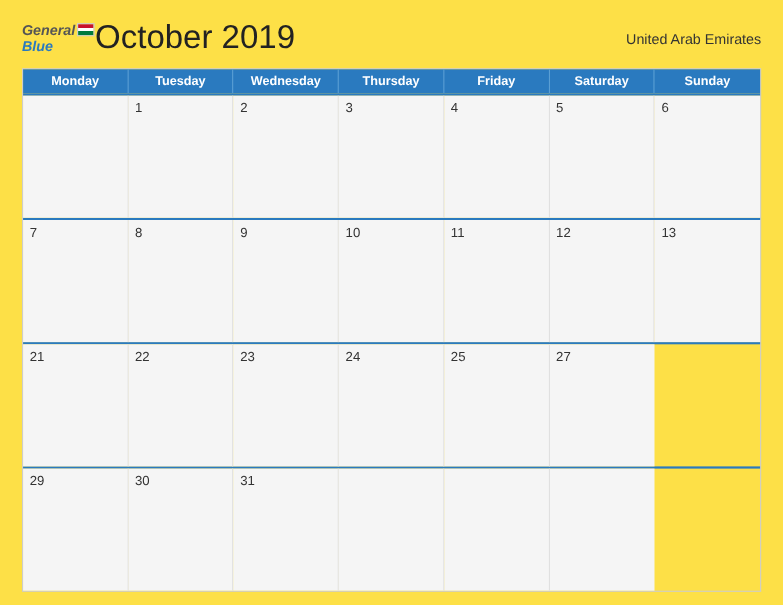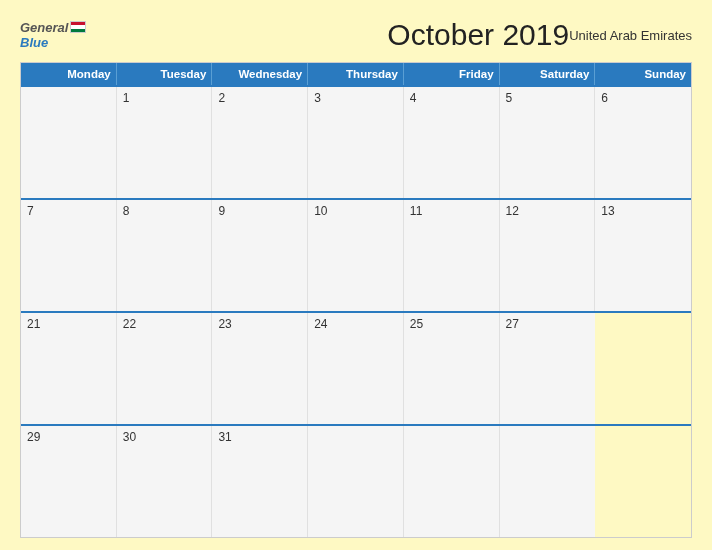--- a/index.html
+++ b/index.html
@@ -6,21 +6,21 @@
     body {
       width: 712px;
       height: 550px;
       background: #fff;
       font-family: Arial, sans-serif;
       overflow: hidden;
     }
     .page {
       width: 712px;
       height: 550px;
-      background: #fef9c3;
+      background: #fde047;
       padding: 18px 20px 12px 20px;
       display: flex;
       flex-direction: column;
     }
     .header {
       display: flex;
       align-items: center;
       justify-content: space-between;
       margin-bottom: 10px;
     }
@@ -42,21 +42,21 @@
       font-weight: bold;
     }
     .logo-row {
       display: flex;
       align-items: center;
     }
     .month-title {
       font-size: 30px;
       font-weight: normal;
       color: #222;
-      text-align: right;
+      text-align: left;
       flex: 1;
     }
     .country {
       font-size: 13px;
       color: #333;
     }
     .calendar {
       border: 1px solid #ccc;
       flex: 1;
       display: flex;
@@ -65,21 +65,21 @@
     .cal-header {
       display: grid;
       grid-template-columns: repeat(7, 1fr);
       background: #2a7abf;
     }
     .cal-header-cell {
       color: #fff;
       font-size: 11.5px;
       font-weight: bold;
       padding: 5px 5px;
-      text-align: right;
+      text-align: center;
       border-right: 1px solid #5a9fd4;
     }
     .cal-header-cell:last-child { border-right: none; }
     .cal-body {
       flex: 1;
       display: flex;
       flex-direction: column;
     }
     .cal-week {
       display: grid;

